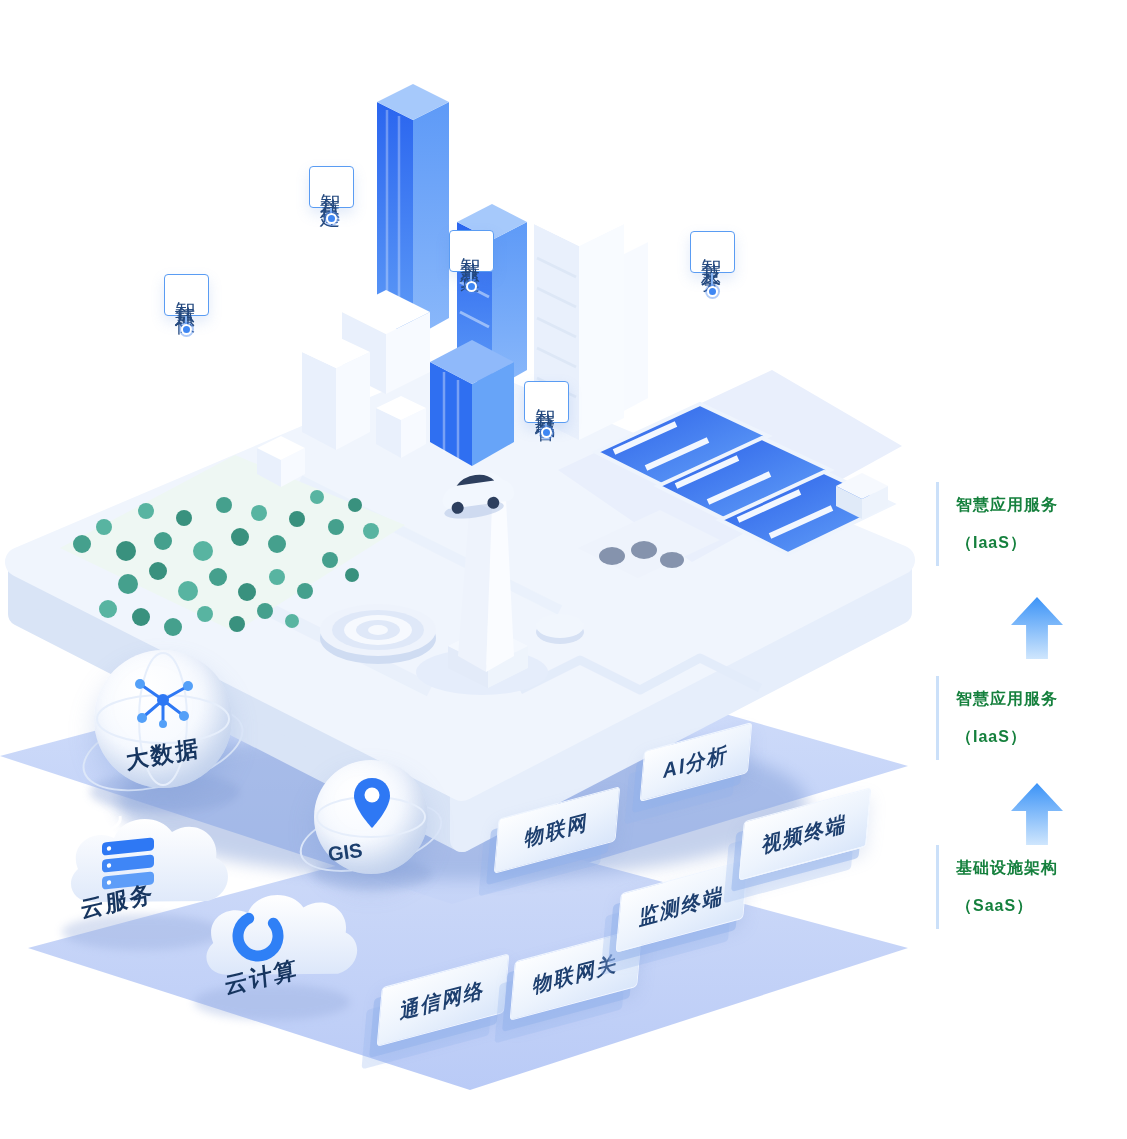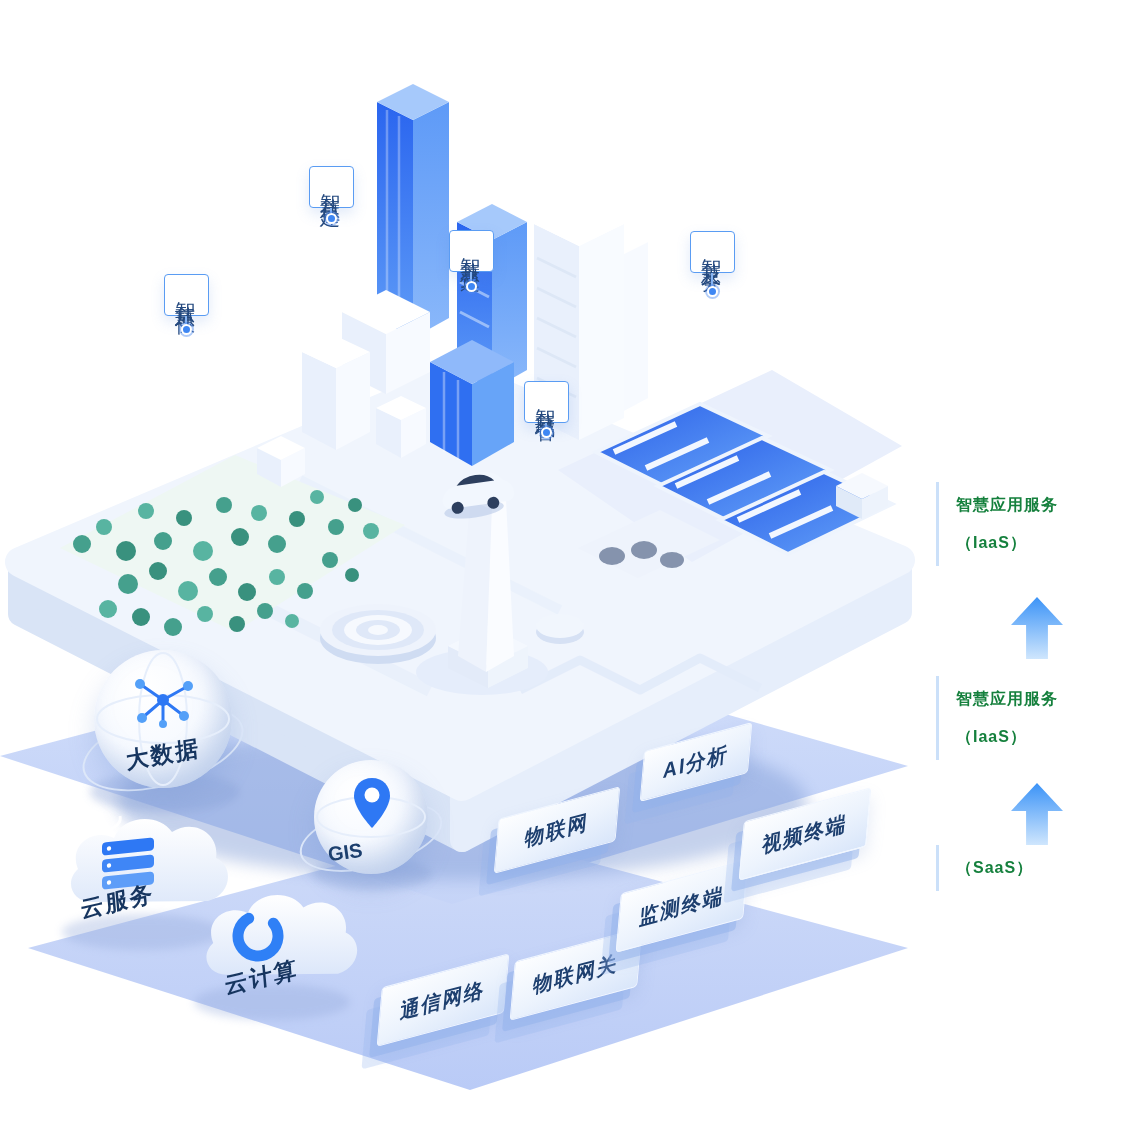--- a/index.html
+++ b/index.html
@@ -353,16 +353,17 @@
     <div class="ln">智慧应用服务</div>
     <div class="ln">（IaaS）</div>
   </div>
   <div class="up-arrow" style="left:1011px; top:597px;"></div>
   <div class="side-note" style="left:936px; top:676px;">
     <div class="ln">智慧应用服务</div>
     <div class="ln">（IaaS）</div>
   </div>
   <div class="up-arrow" style="left:1011px; top:783px;"></div>
   <div class="side-note" style="left:936px; top:845px;">
+    <div class="ln">基础设施架构</div>
     <div class="ln">（SaaS）</div>
   </div>
 
 </div>
 
 </body></html>

